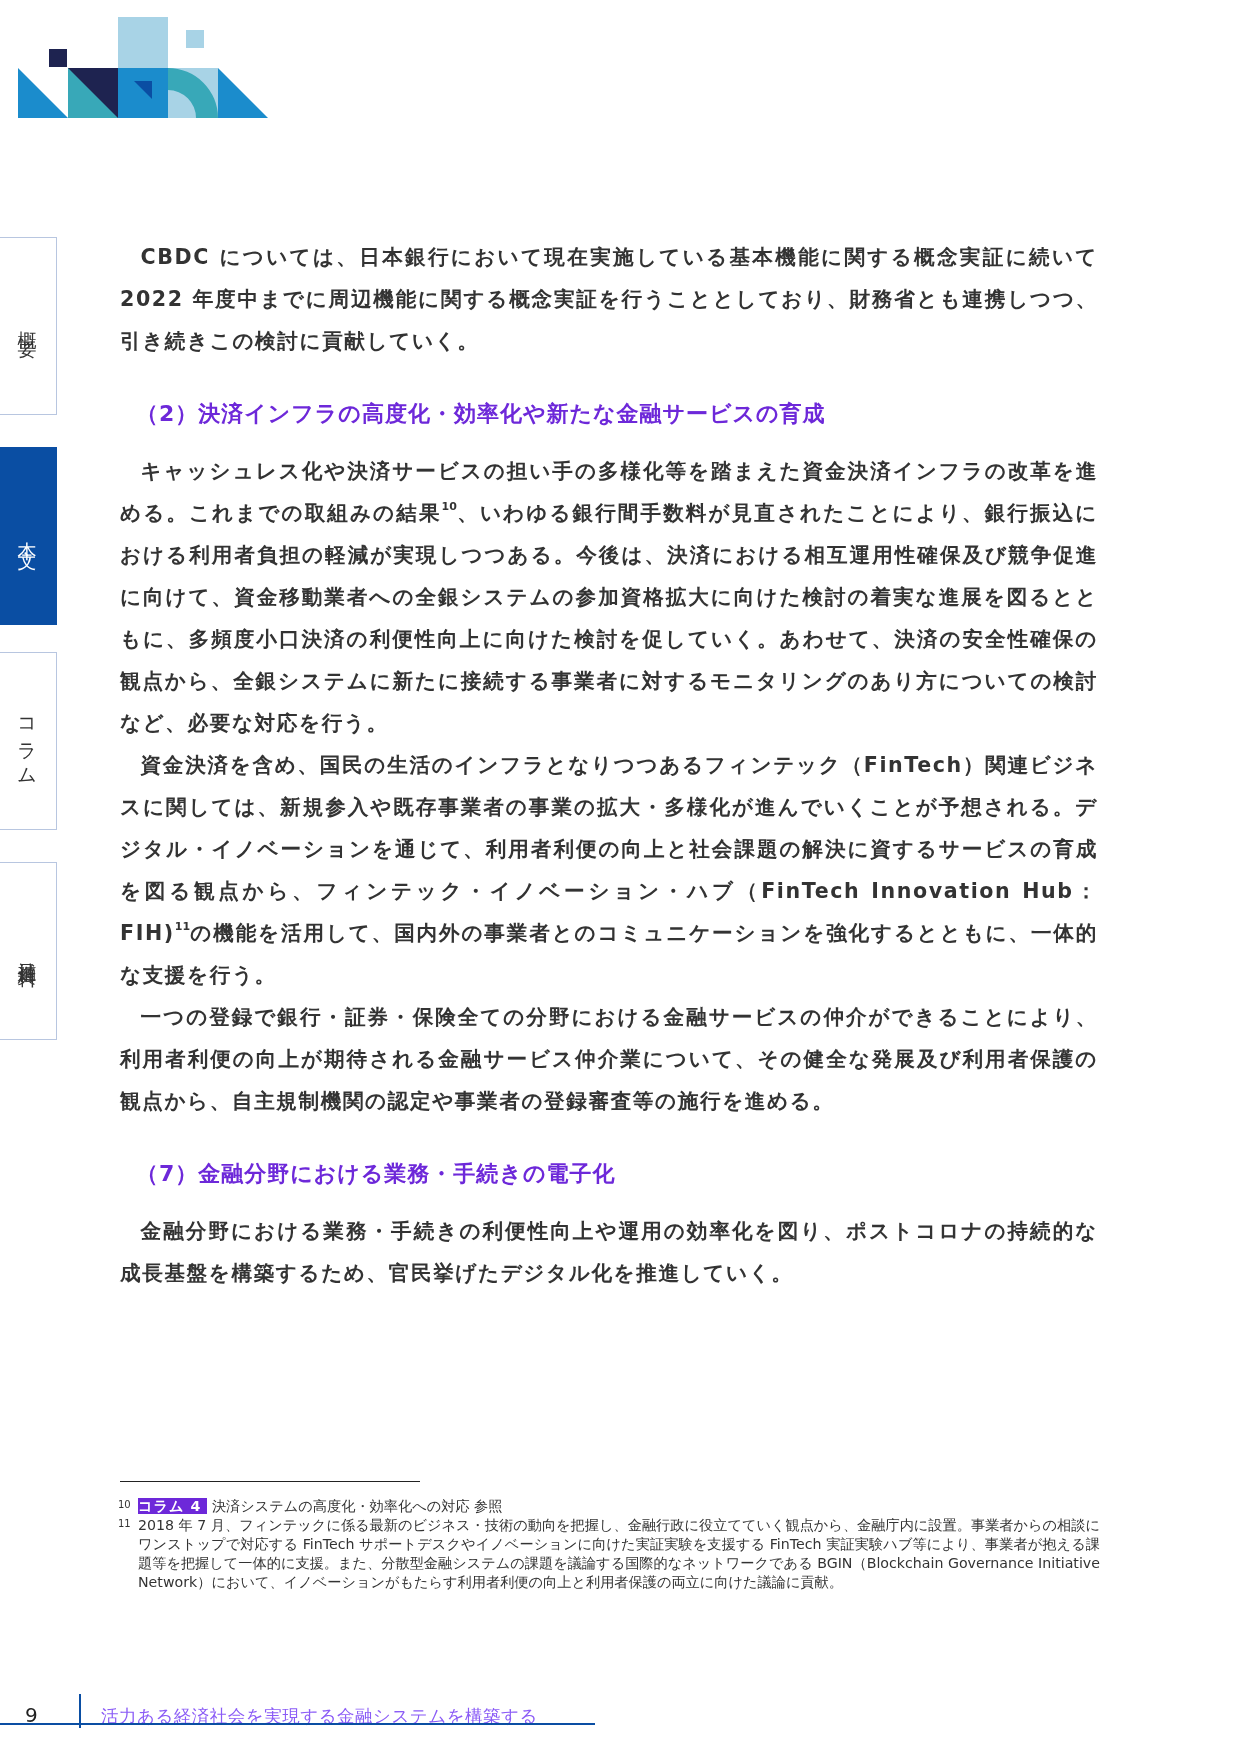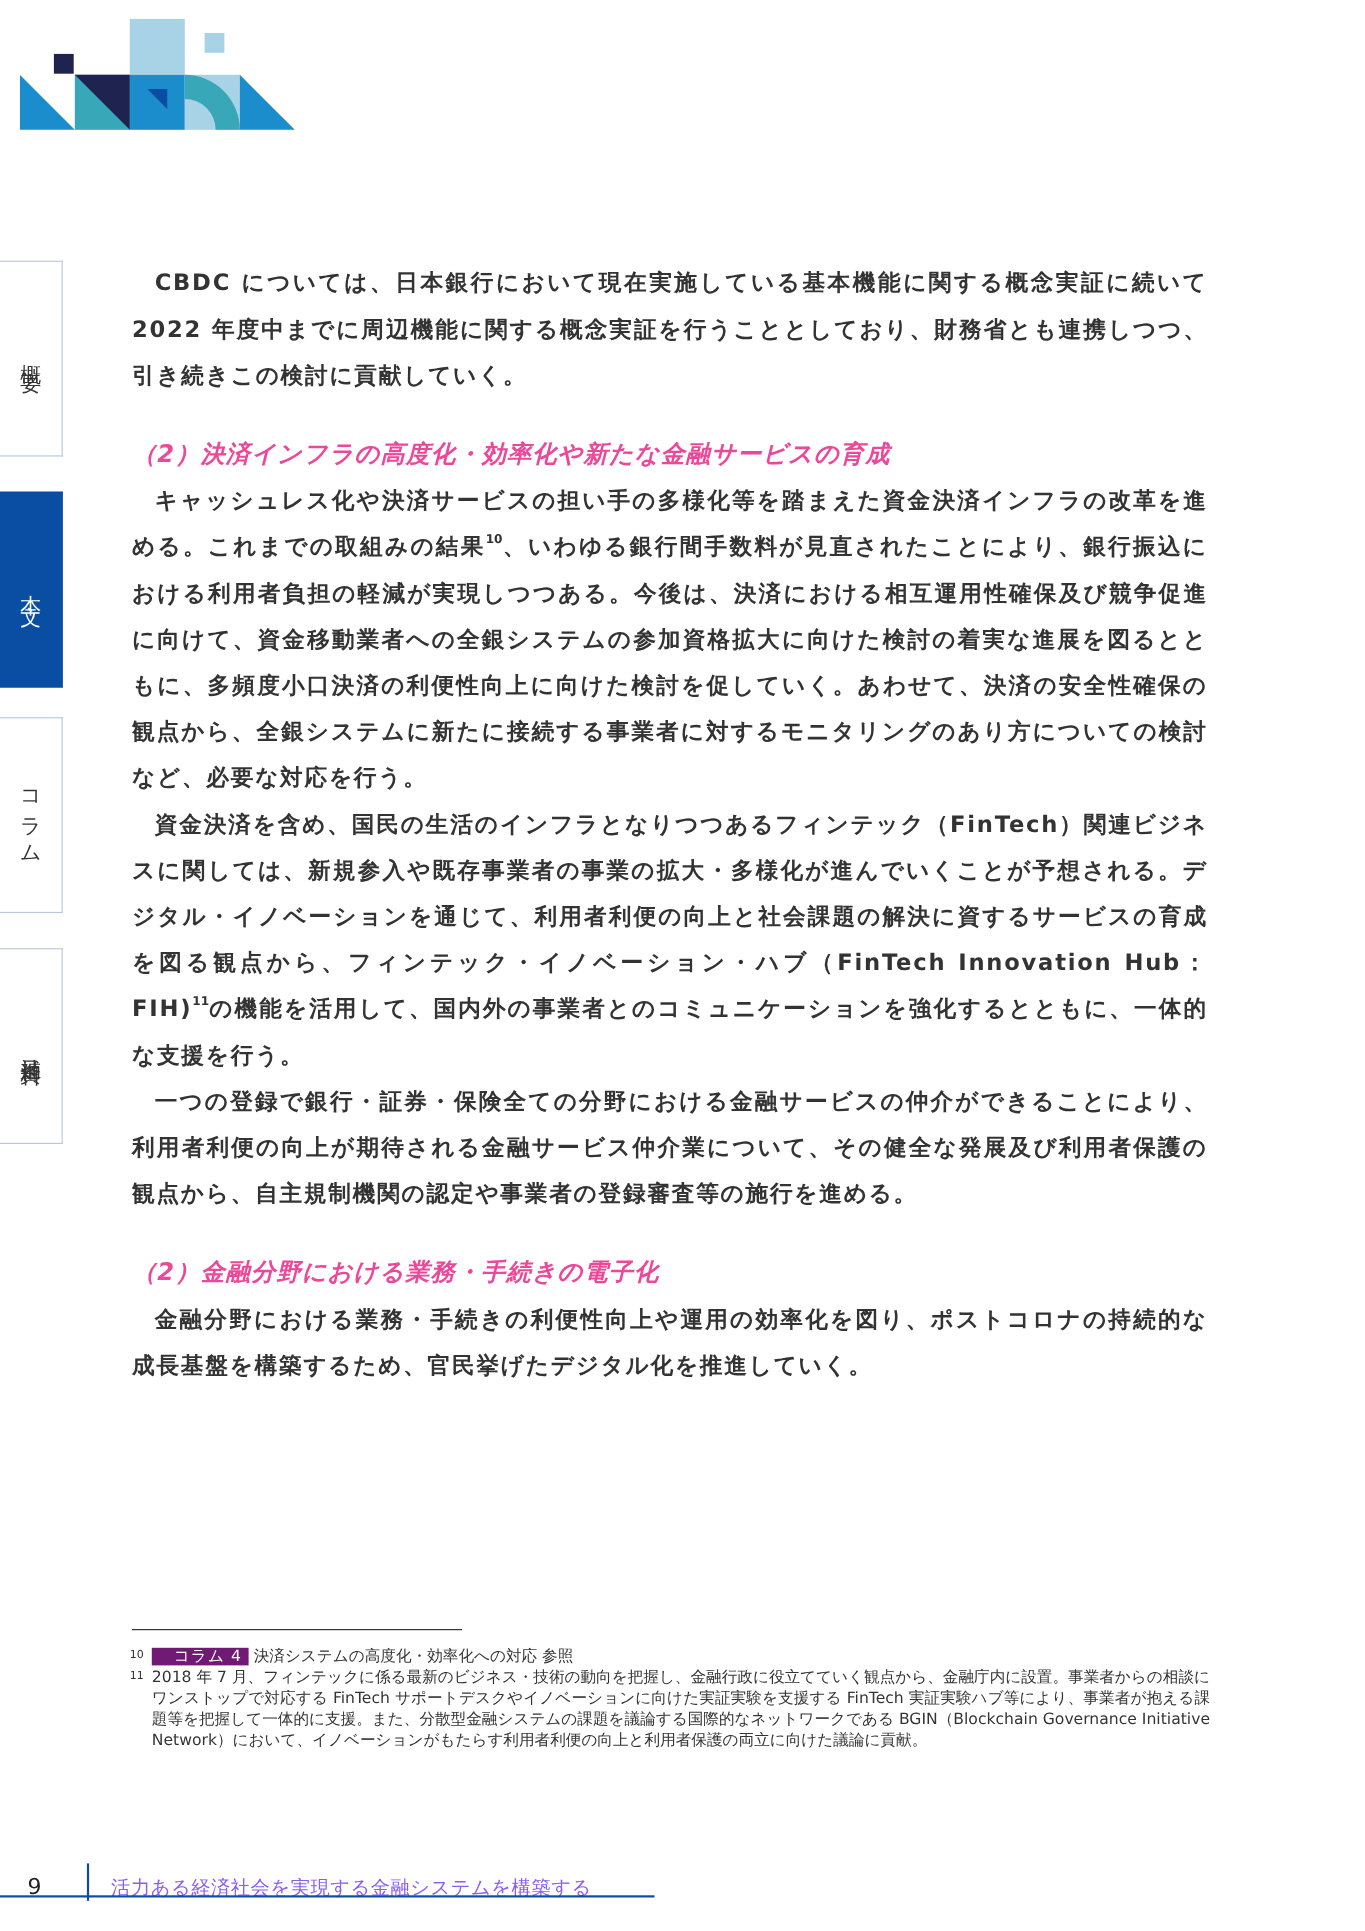--- a/index.html
+++ b/index.html
@@ -33,32 +33,32 @@
   
   .content { position: absolute; left: 120px; top: 236px; width: 978px; }
   .para {
     font-size: 20.6px; line-height: 42px; letter-spacing: 1.6px;
     margin: 0; text-align: justify; text-indent: 1em;
     color: #333333;
     font-weight: bold;
   }
   .para sup { font-size: 11px; vertical-align: top; position: relative; top: -6px; letter-spacing: 0; }
   .heading {
-    font-size: 22px; font-weight: bold; color: #ec4899;
-    margin: 0; line-height: 40px; letter-spacing: 1px; font-style: italic;
+    font-size: 22px; font-weight: bold; color: #6d28d9;
+    margin: 16px; line-height: 40px; letter-spacing: 1px;
   }
   .h2 { margin-top: 32px; }
   .h3 { margin-top: 32px; }
 
   
   .fn-rule { position: absolute; left: 120px; top: 1481px; width: 300px; height: 1px; background: #222; }
   .footnotes { position: absolute; left: 118px; top: 1497px; width: 982px; font-size: 14.2px; line-height: 19px; color: #333; }
   .fn { position: relative; padding-left: 20px; margin: 0; text-align: justify; }
   .fn .fn-num { position: absolute; left: 0; top: -2px; font-size: 10px; }
-  .badge { background: #701a75; color: #fff; font-weight: normal; padding: 0 6px 0 20px; letter-spacing: 1px; }
+  .badge { background: #6d28d9; color: #fff; font-weight: bold; padding: 0 6px 0 0; letter-spacing: 1px; }
 
   
   .footer-page { position: absolute; left: 25px; top: 1703px; font-size: 20px; color: #222; }
   .footer-sep { position: absolute; left: 79px; top: 1694px; width: 2px; height: 34px; background: #0a4ea3; }
   .footer-title { position: absolute; left: 101px; top: 1704px; font-size: 17.5px; color: #8b5cf6; letter-spacing: 0.5px; }
   .footer-rule { position: absolute; left: 0; top: 1723px; width: 595px; height: 2px; background: #0a4ea3; }
 </style>
 </head>
 <body>
 
@@ -90,21 +90,21 @@
 </div>
 
 <div class="content">
   <p class="para">CBDC については、日本銀行において現在実施している基本機能に関する概念実証に続いて2022 年度中までに周辺機能に関する概念実証を行うこととしており、財務省とも連携しつつ、引き続きこの検討に貢献していく。</p>
 
   <h2 class="heading h2">（2）決済インフラの高度化・効率化や新たな金融サービスの育成</h2>
   <p class="para"><span>キャッシュレス化や決済サービスの担い手の多様化等を踏まえた資金決済インフラの改革を進める。これまでの取組みの結果</span><sup>10</sup><span>、いわゆる銀行間手数料が見直されたことにより、銀行振込における利用者負担の軽減が実現しつつある。今後は、決済における相互運用性確保及び競争促進に向けて、資金移動業者への全銀システムの参加資格拡大に向けた検討の着実な進展を図るとともに、多頻度小口決済の利便性向上に向けた検討を促していく。あわせて、決済の安全性確保の観点から、全銀システムに新たに接続する事業者に対するモニタリングのあり方についての検討など、必要な対応を行う。</span></p>
   <p class="para"><span>資金決済を含め、国民の生活のインフラとなりつつあるフィンテック（FinTech）関連ビジネスに関しては、新規参入や既存事業者の事業の拡大・多様化が進んでいくことが予想される。デジタル・イノベーションを通じて、利用者利便の向上と社会課題の解決に資するサービスの育成を図る観点から、フィンテック・イノベーション・ハブ（FinTech Innovation Hub：FIH)</span><sup>11</sup><span>の機能を活用して、国内外の事業者とのコミュニケーションを強化するとともに、一体的な支援を行う。</span></p>
   <p class="para">一つの登録で銀行・証券・保険全ての分野における金融サービスの仲介ができることにより、利用者利便の向上が期待される金融サービス仲介業について、その健全な発展及び利用者保護の観点から、自主規制機関の認定や事業者の登録審査等の施行を進める。</p>
 
-  <h2 class="heading h3">（2）金融分野における業務・手続きの電子化</h2>
+  <h2 class="heading h3">（7）金融分野における業務・手続きの電子化</h2>
   <p class="para">金融分野における業務・手続きの利便性向上や運用の効率化を図り、ポストコロナの持続的な成長基盤を構築するため、官民挙げたデジタル化を推進していく。</p>
 </div>
 
 <div class="fn-rule"></div>
 <div class="footnotes">
   <p class="fn">
     <span class="fn-num">10</span>
     <span class="badge">コラム 4</span>
     <span>決済システムの高度化・効率化への対応  参照</span>
   </p>

